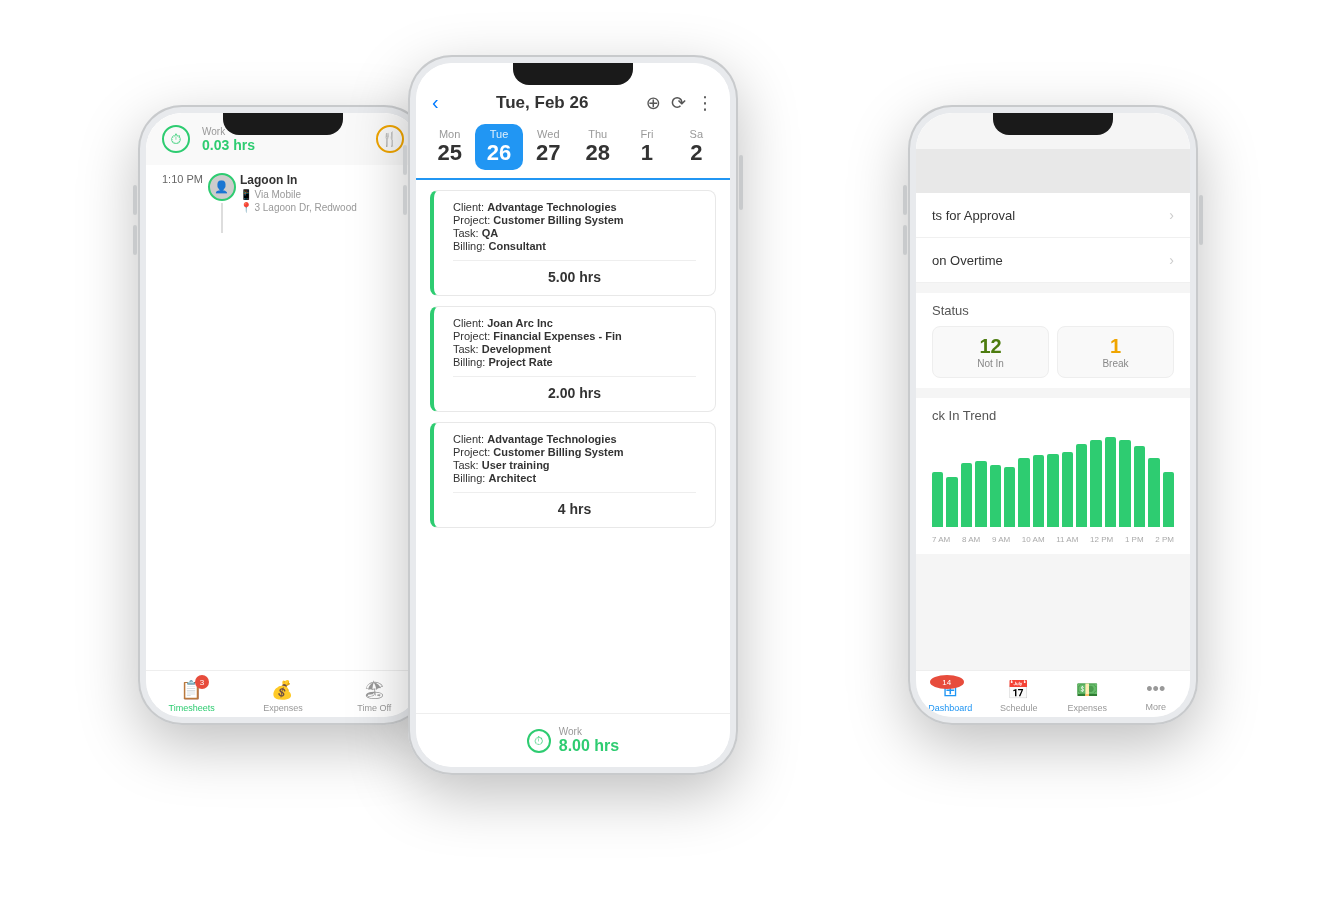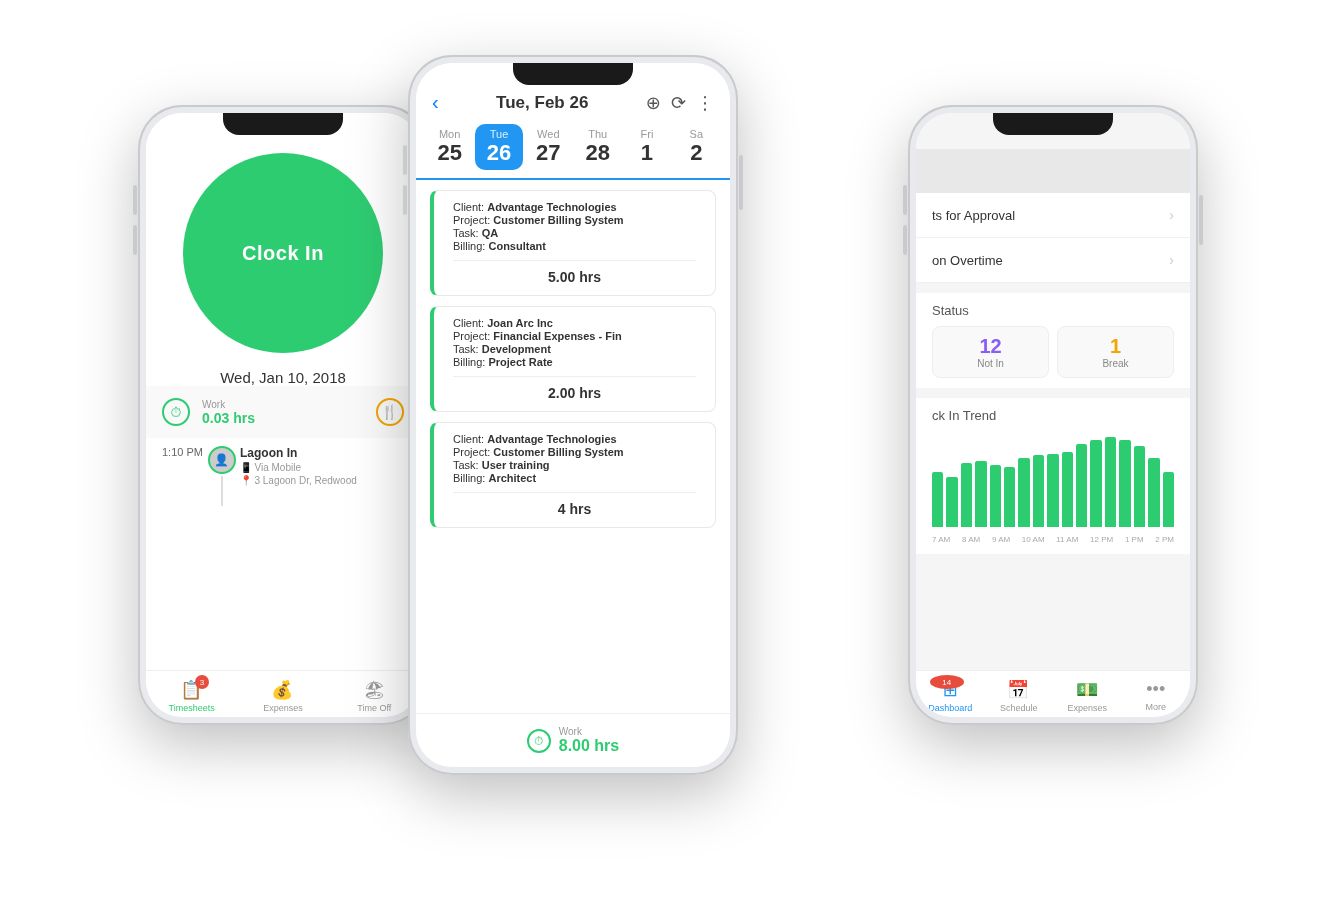--- a/index.html
+++ b/index.html
@@ -486,21 +486,21 @@
       background: #f9f9f9;
       border: 1px solid #eee;
       border-radius: 8px;
       padding: 8px;
       text-align: center;
     }
 
     .status-num {
       font-size: 20px;
       font-weight: 700;
-      color: #8b5cf6;
+      color: #4d7c0f;
     }
 
     .status-num.orange { color: #f0a500; }
 
     .status-label-text {
       font-size: 10px;
       color: #888;
     }
 
     .trend-section {
@@ -620,26 +620,20 @@
 <div class="scene">
 
   <div class="phone phone-left">
     <div class="phone-vol-btn" style="top:80px;height:30px;"></div>
     <div class="phone-vol-btn" style="top:120px;height:30px;"></div>
     <div class="phone-side-btn" style="top:90px;height:50px;"></div>
     <div class="phone-inner">
       <div class="left-content">
         <div class="phone-notch"></div>
 
-        <div class="clock-in-area">
-          <div class="green-circle">
-            <span class="clock-in-label">Clock In</span>
-          </div>
-          <div class="date-label">Wed, Jan 10, 2018</div>
-        </div>
 
         <div class="work-section">
           <div class="work-icon">⏱</div>
           <div class="work-info">
             <div class="work-label">Work</div>
             <div class="work-hours">0.03 hrs</div>
           </div>
           <div class="break-icon-right">🍴</div>
         </div>
 

